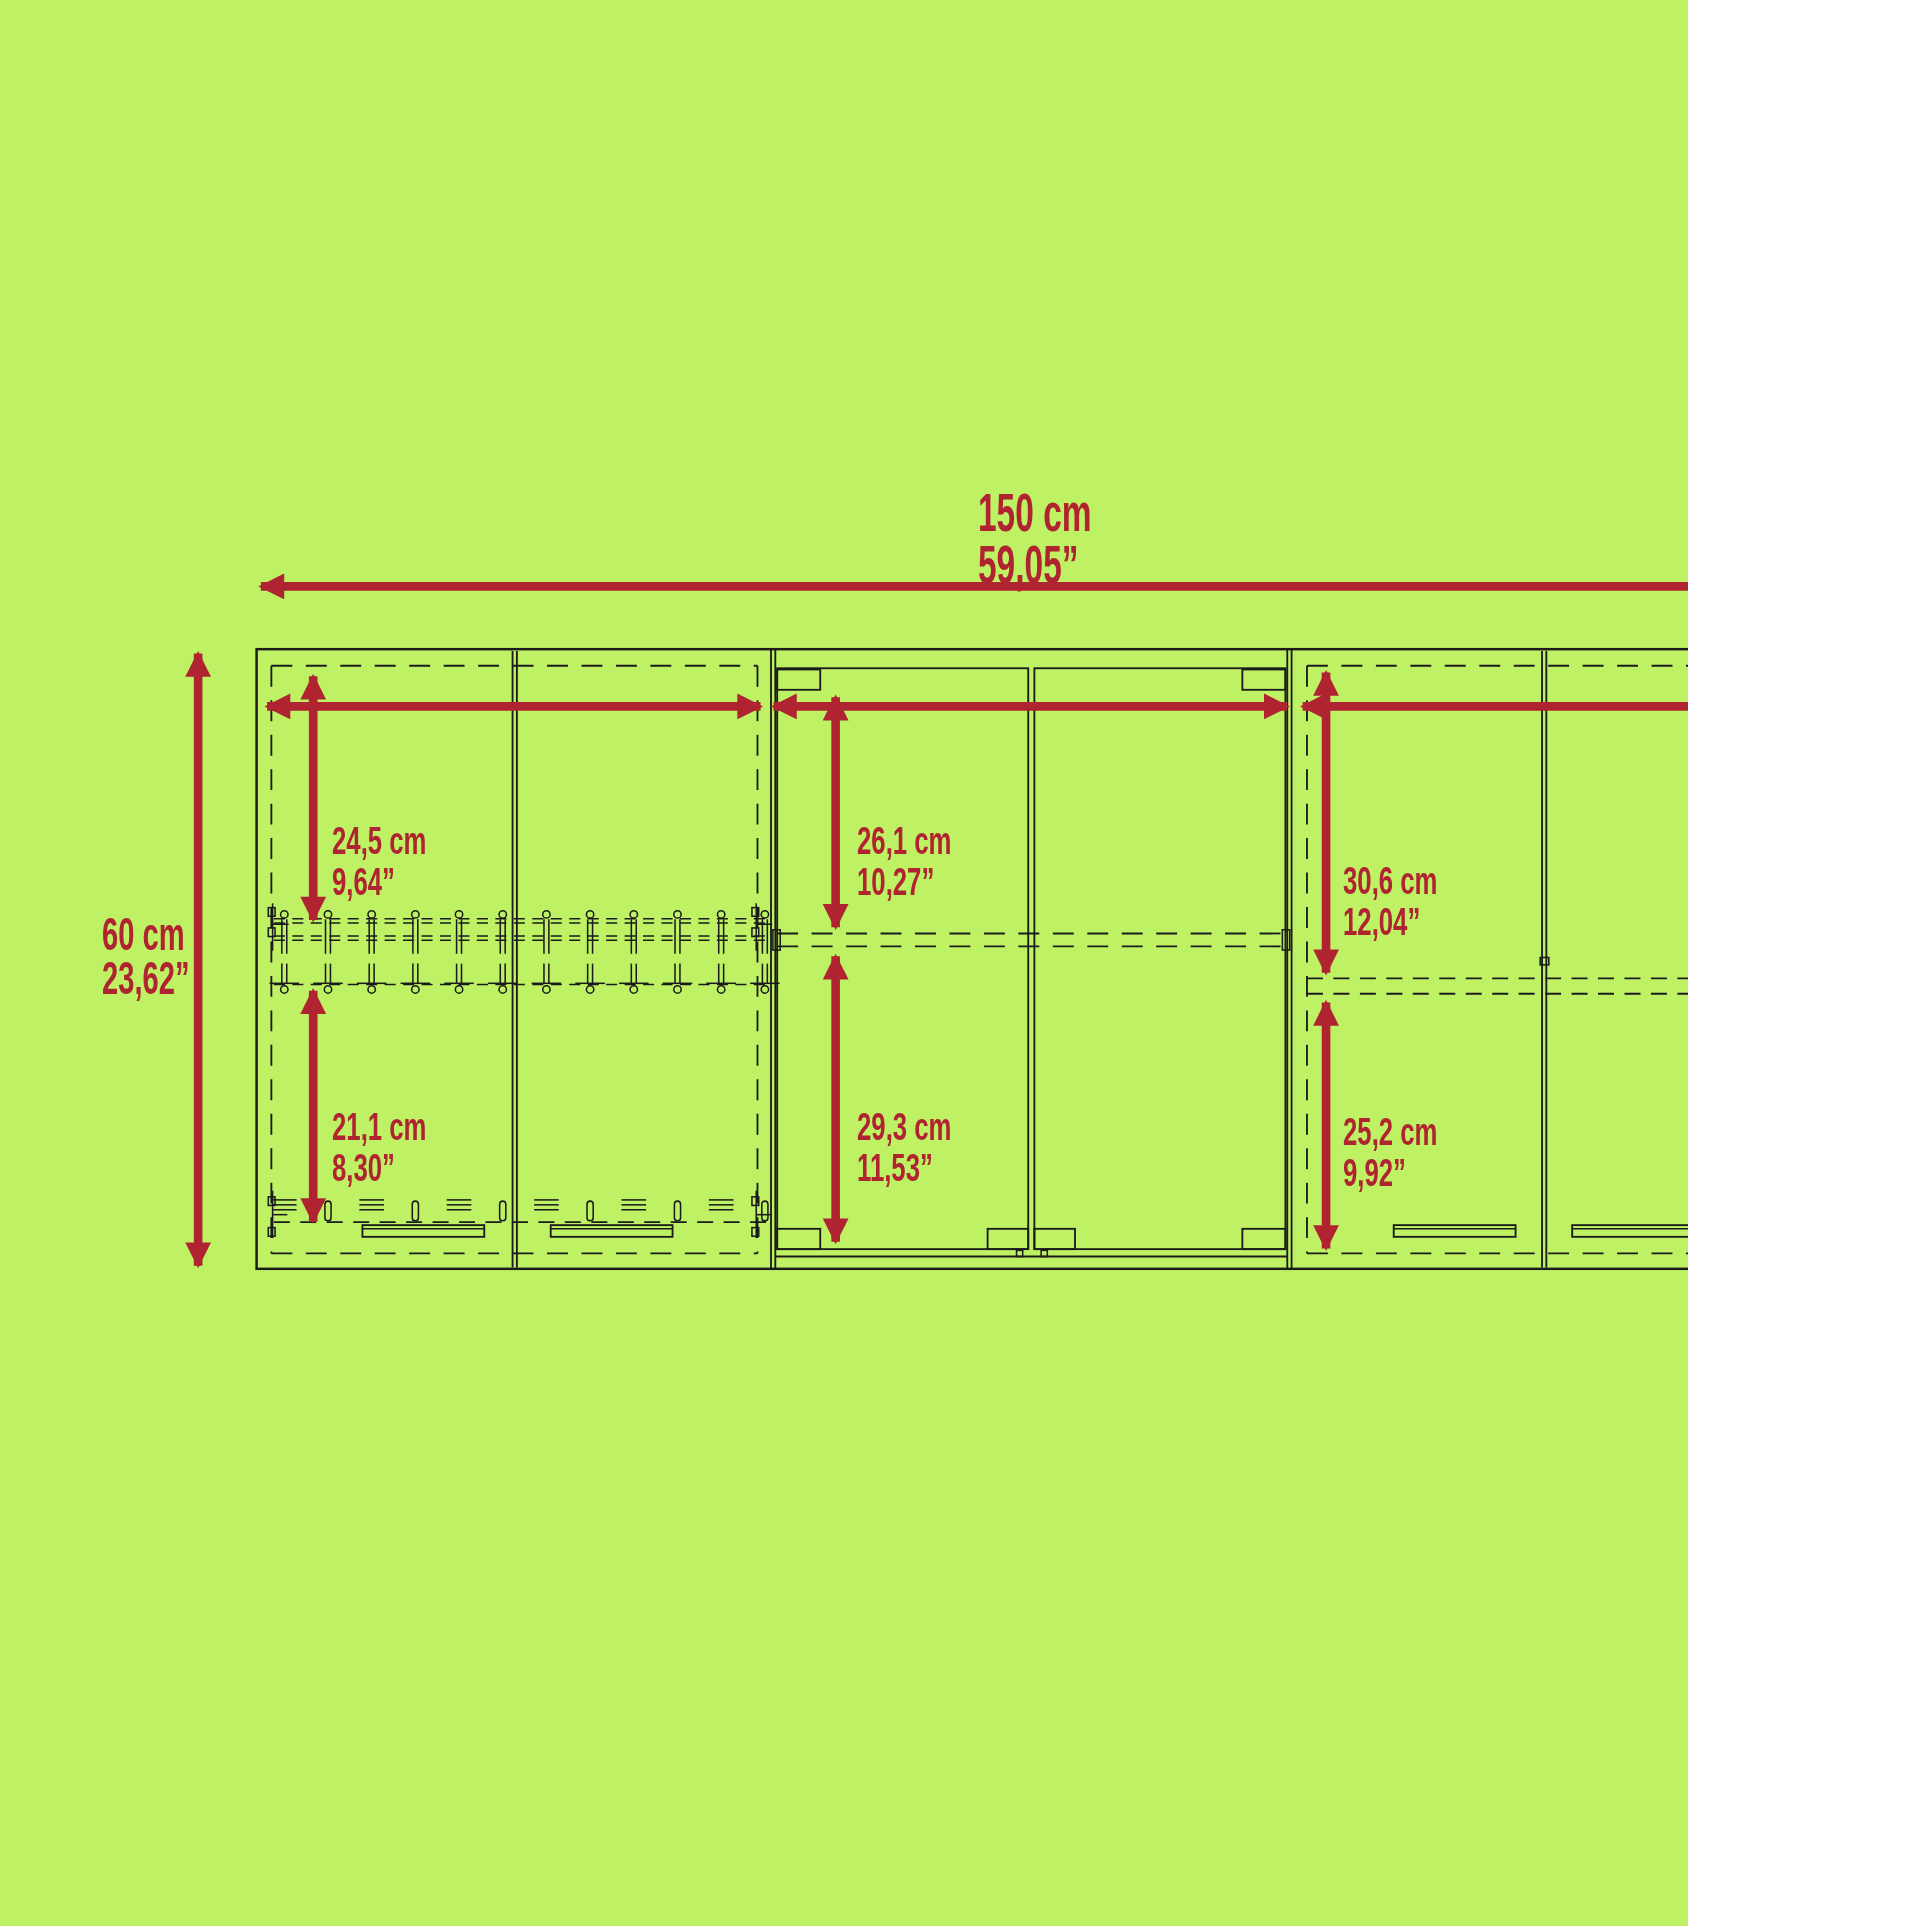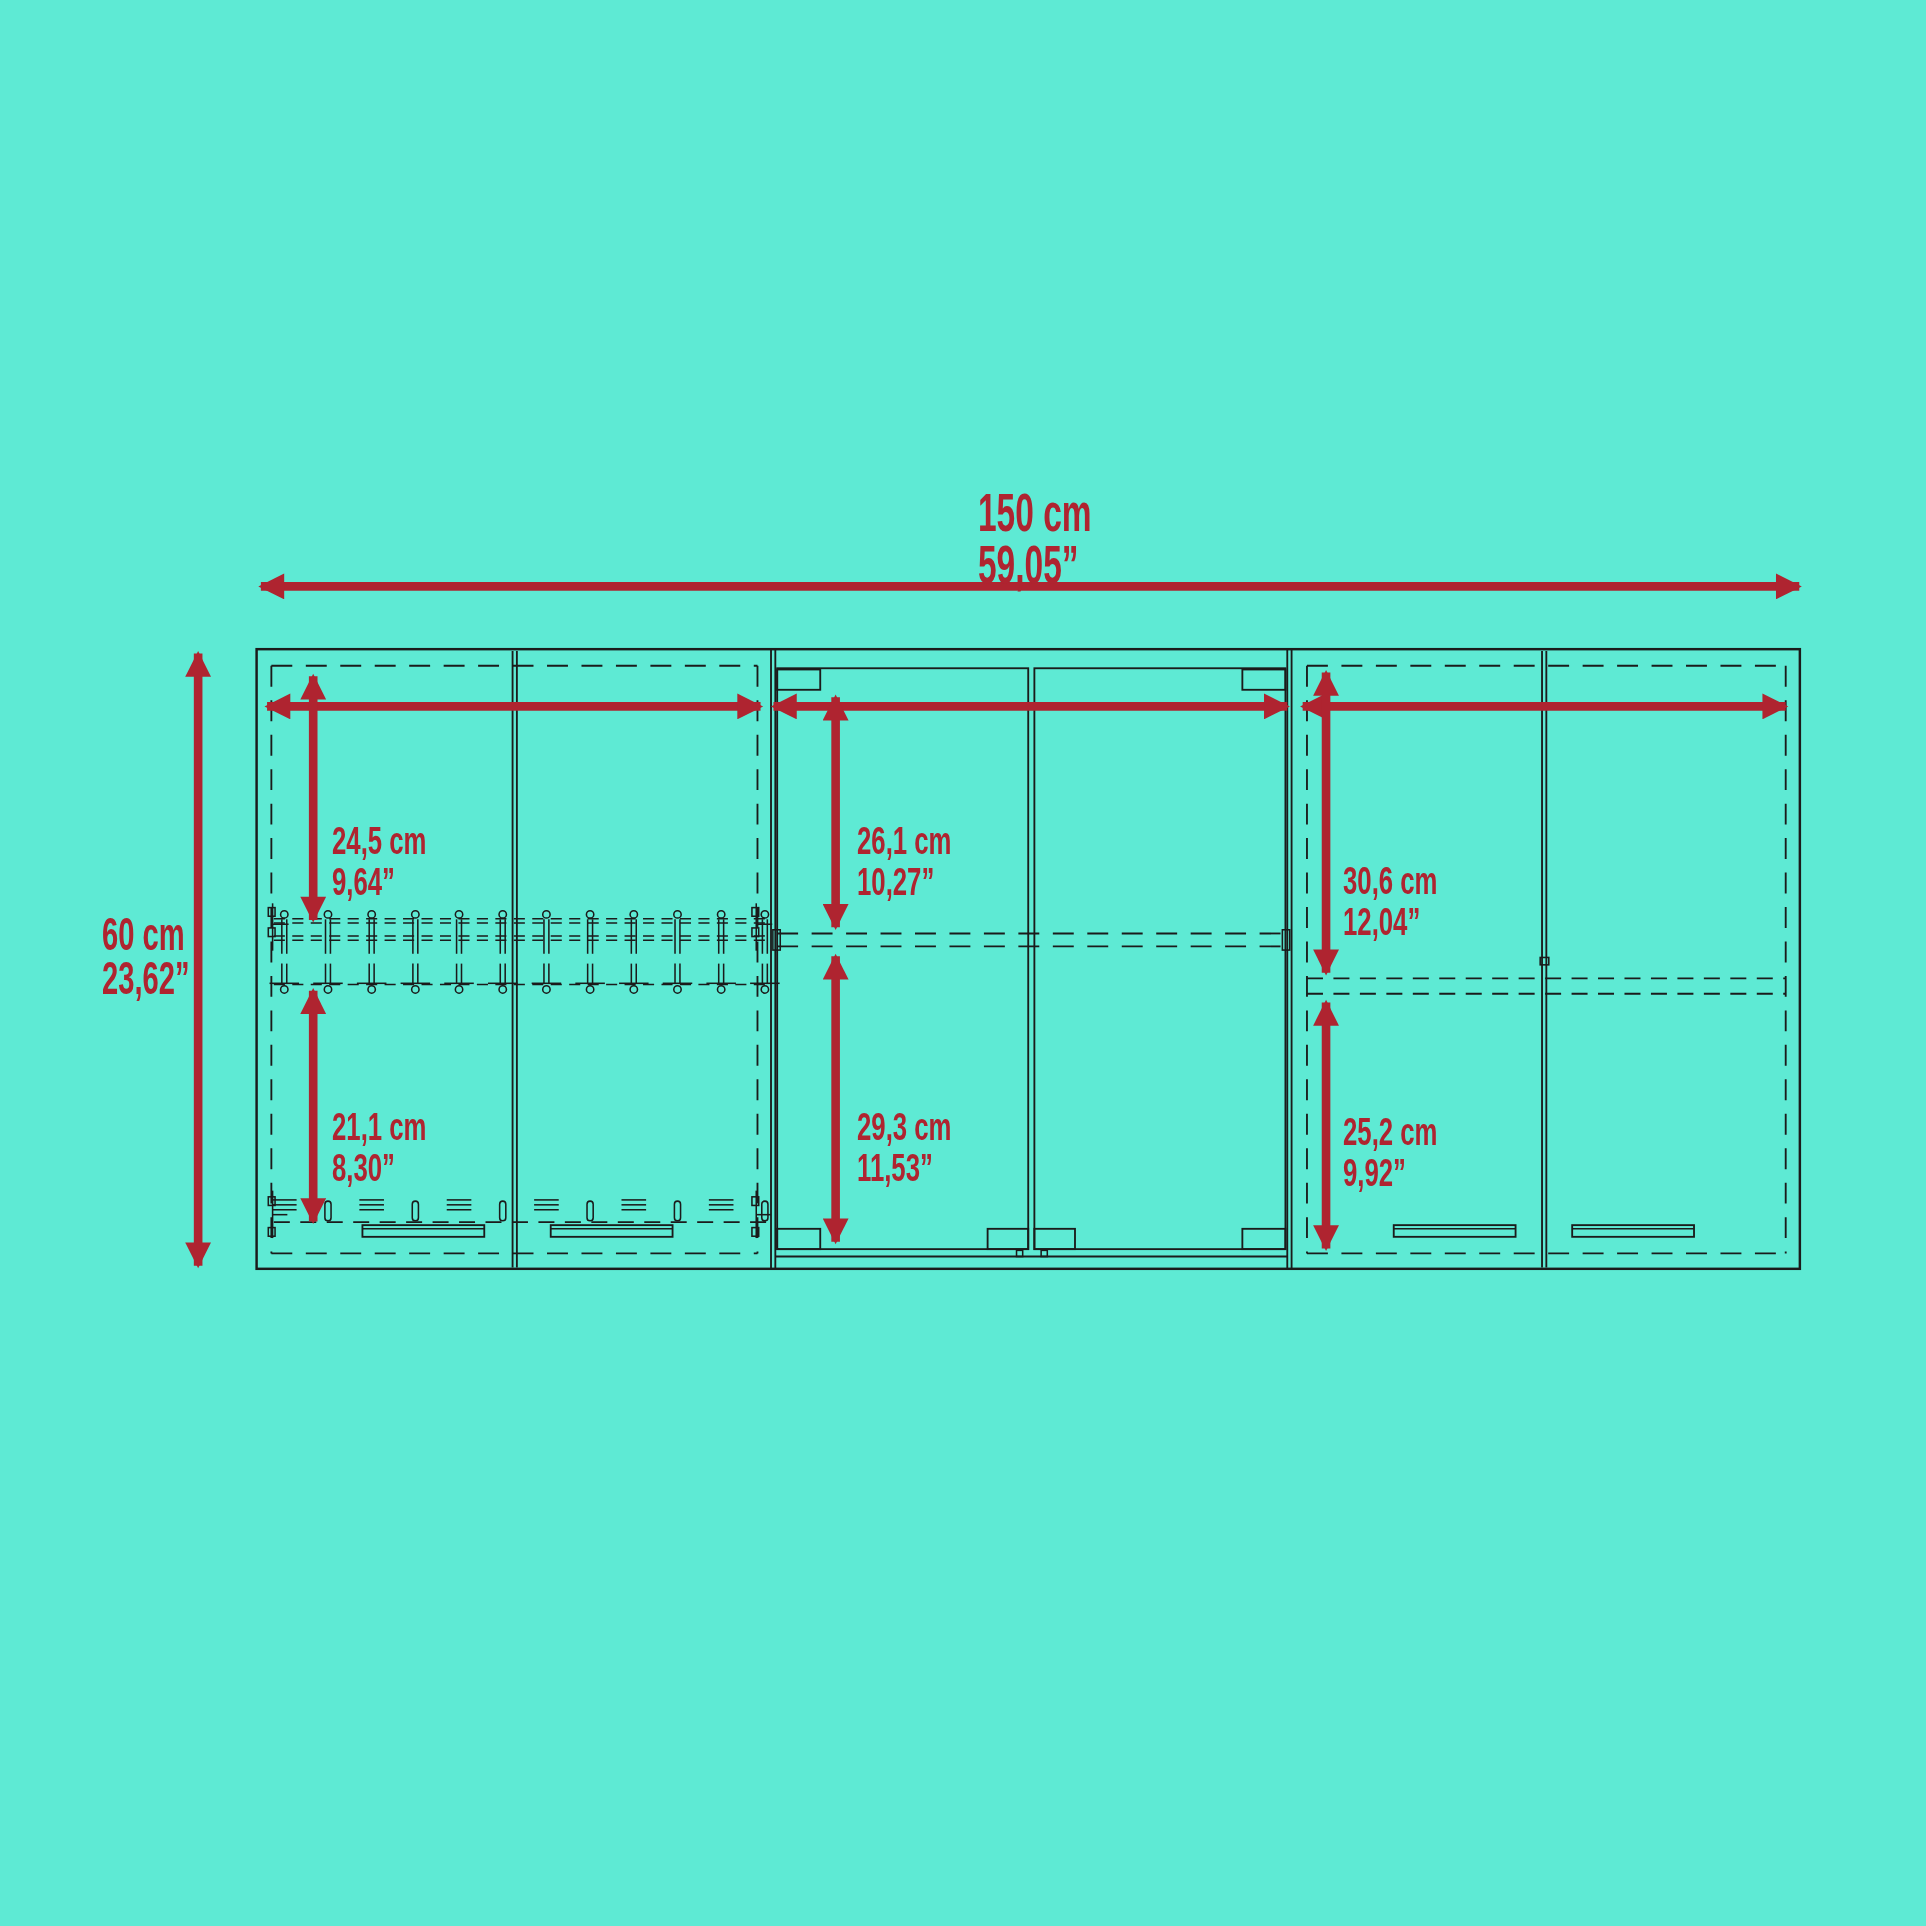--- a/index.html
+++ b/index.html
@@ -1,17 +1,17 @@
 <!DOCTYPE html>
 <html style="font-size:9.8px"><head>
 <meta charset="utf-8">
 <style>
   html,body{margin:0;padding:0;background:#fff;}
-  .stage{position:relative;width:1926px;height:1926px;background:#5eead4;overflow:hidden;
-         font-family:"Liberation Sans", sans-serif;}
+  .stage{position:relative;width:1644px;height:1926px;background:#bef264;overflow:hidden;
+         font-family:"Liberation Sans", sans-serif;padding-left:44px;}
   .stage svg{position:absolute;left:0;top:0;width:1926px;height:1926px;display:block;}
 
   
   .k  {stroke:#1b1b1b;stroke-width:3;fill:none;}
   .ko {stroke:#1b1b1b;stroke-width:4;fill:none;}
   .kd {stroke:#1b1b1b;stroke-width:3;fill:none;stroke-dasharray:34 22;}
   .kd2{stroke:#1b1b1b;stroke-width:3;fill:none;stroke-dasharray:26 17;}
   .kh {stroke:#1b1b1b;stroke-width:2.5;fill:none;}
   .khd{stroke:#1b1b1b;stroke-width:2.5;fill:none;stroke-dasharray:18 12;}
   .r  {stroke:#af2430;stroke-width:14;fill:none;}

